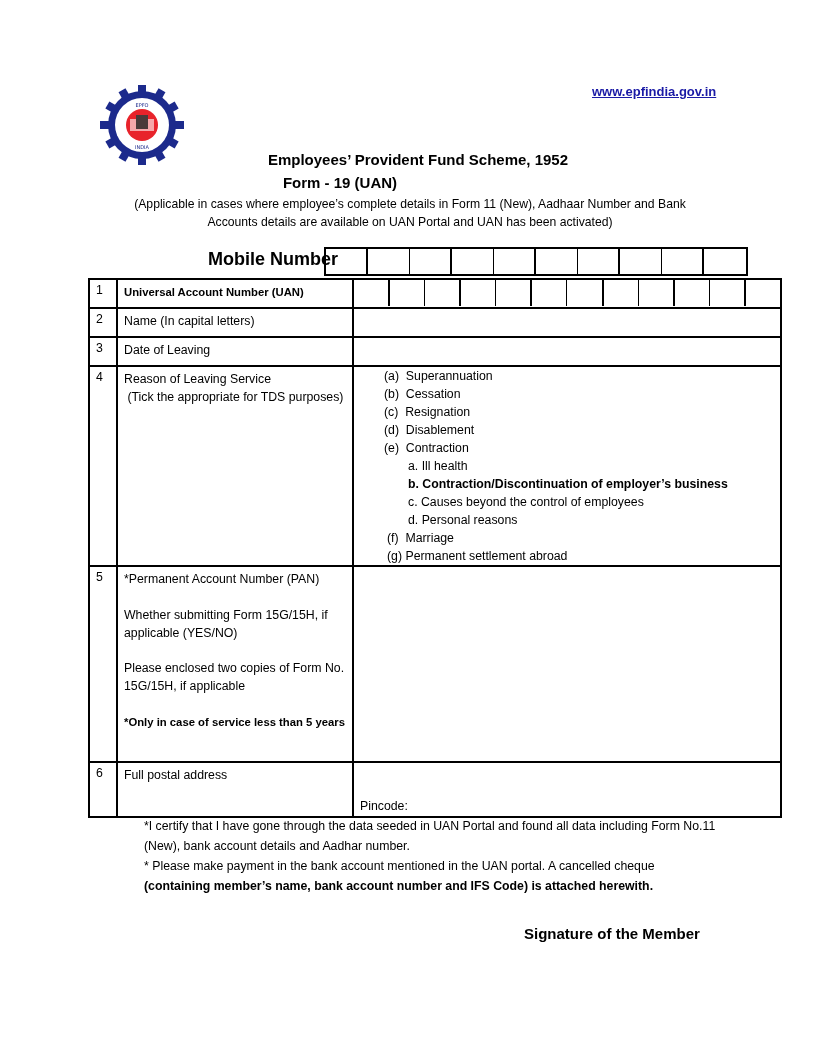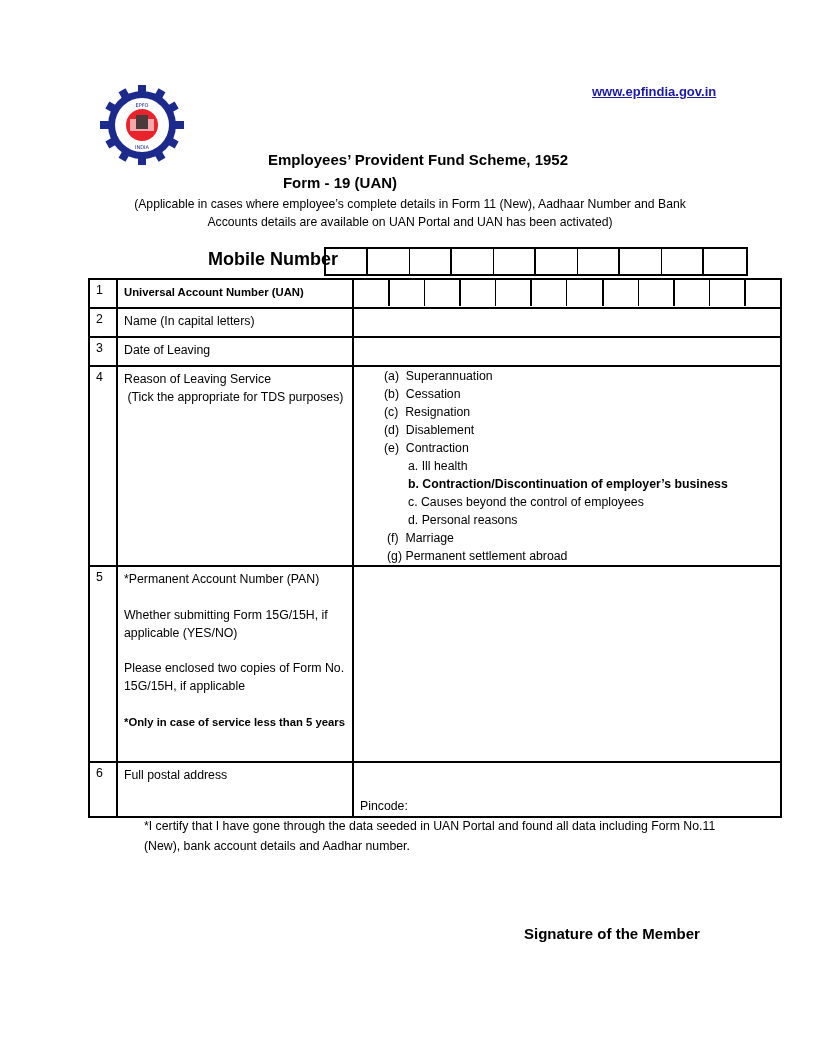--- a/index.html
+++ b/index.html
@@ -169,14 +169,18 @@
     <td class="label">Full postal address</td>
     <td class="value" style="position:relative;">
       <span class="pincode">Pincode:</span>
     </td>
   </tr>
 </tbody>
   </table>
 
 <div class="abs certify">
   <div>*I certify that I have gone through the data seeded in UAN Portal and found all data including Form No.11 (New), bank account details and Aadhar number.</div>
+  <div>
+    <span>* Please make payment in the bank account mentioned in the UAN portal. A cancelled cheque</span><br>
+    <b>(containing member’s name, bank account number and IFS Code) is attached herewith.</b>
+  </div>
 </div>
 <div class="abs signature">Signature of the Member</div>
 
 </body></html>

